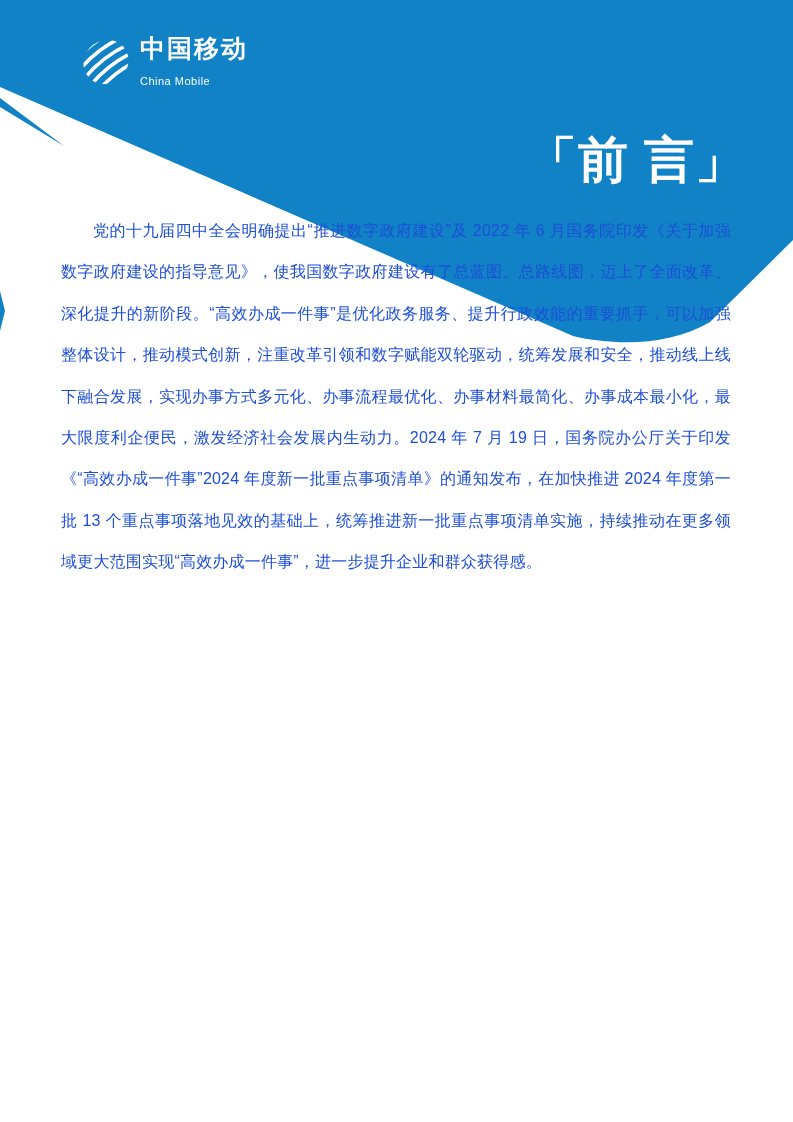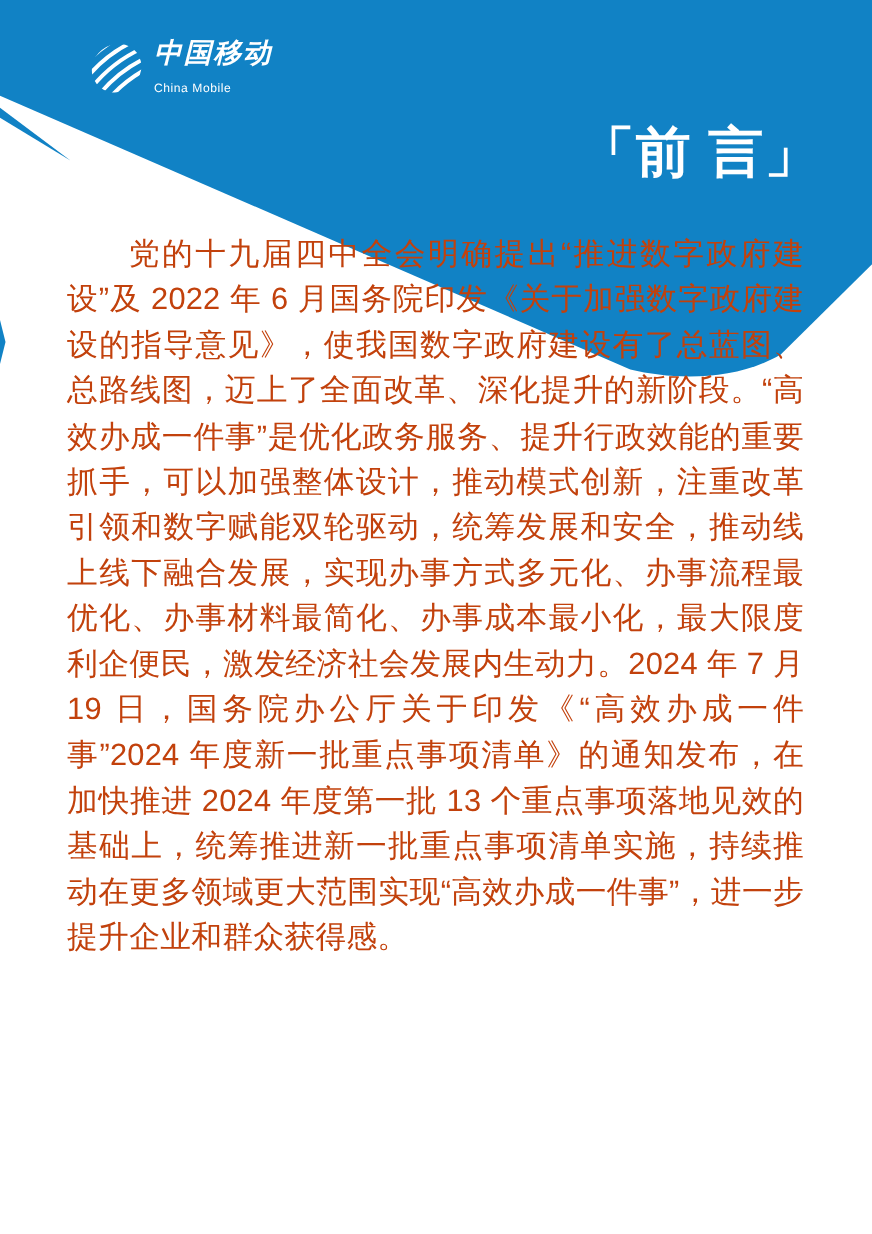--- a/index.html
+++ b/index.html
@@ -13,38 +13,38 @@
   }
   .hero-svg{position:absolute;top:0;left:0;z-index:0;display:block;}
   .logo{
     position:absolute;top:36px;left:80px;z-index:2;
     display:flex;align-items:center;gap:8px;
   }
   .logo-emblem{display:block;}
   .logo-text{display:flex;flex-direction:column;line-height:1;}
   .logo-cn{
     color:#ffffff;font-size:25px;font-weight:bold;
-    letter-spacing:2px;margin-bottom:15px;white-space:nowrap;font-style:italic;
+    letter-spacing:2px;margin-bottom:15px;white-space:nowrap;
   }
   .logo-en{
     color:#ffffff;font-size:11px;font-weight:normal;
     letter-spacing:0.5px;white-space:nowrap;
   }
   .preface-title{
-    position:absolute;top:106px;left:527px;z-index:2;
+    position:absolute;top:128px;left:527px;z-index:2;
     color:#ffffff;font-size:50px;font-weight:bold;
     letter-spacing:1px;line-height:64px;white-space:nowrap;
   }
   .content{
     position:absolute;top:210px;left:61px;width:670px;z-index:1;
   }
   .para{
     margin:0;
-    color:#c2410c;
-    font-size:28px;
+    color:#1d4ed8;
+    font-size:16px;
     line-height:41.4px;
     letter-spacing:0.2px;
     text-align:justify;
     text-indent:2em;
   }
   .para + .para{margin-top:4px;}
 </style>
 </head>
 <body>
 

